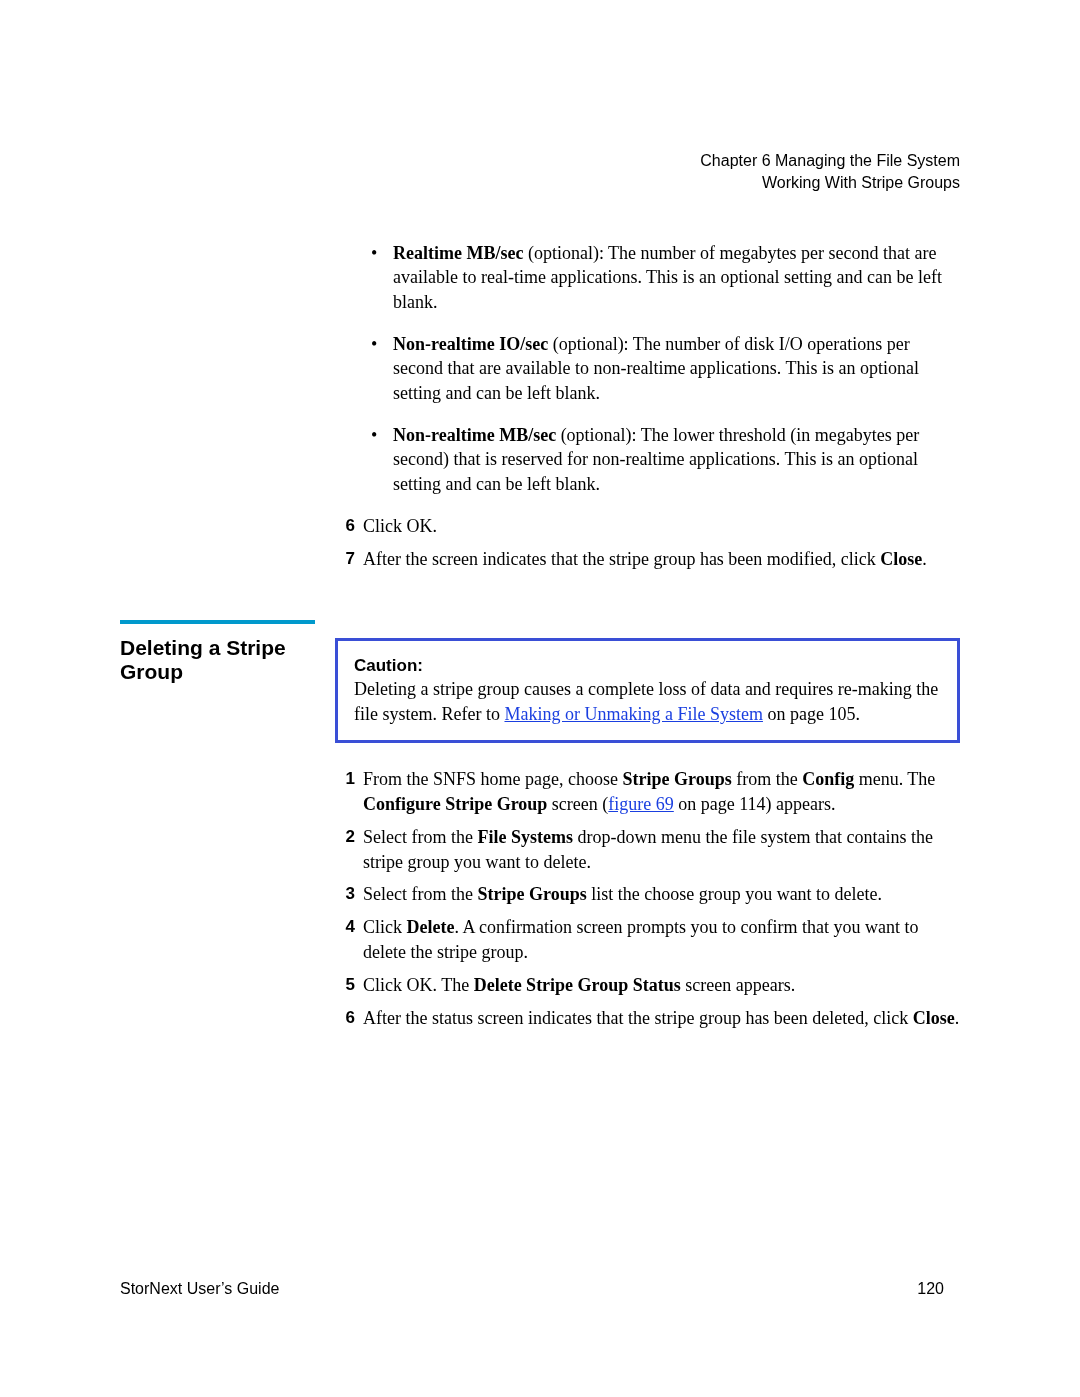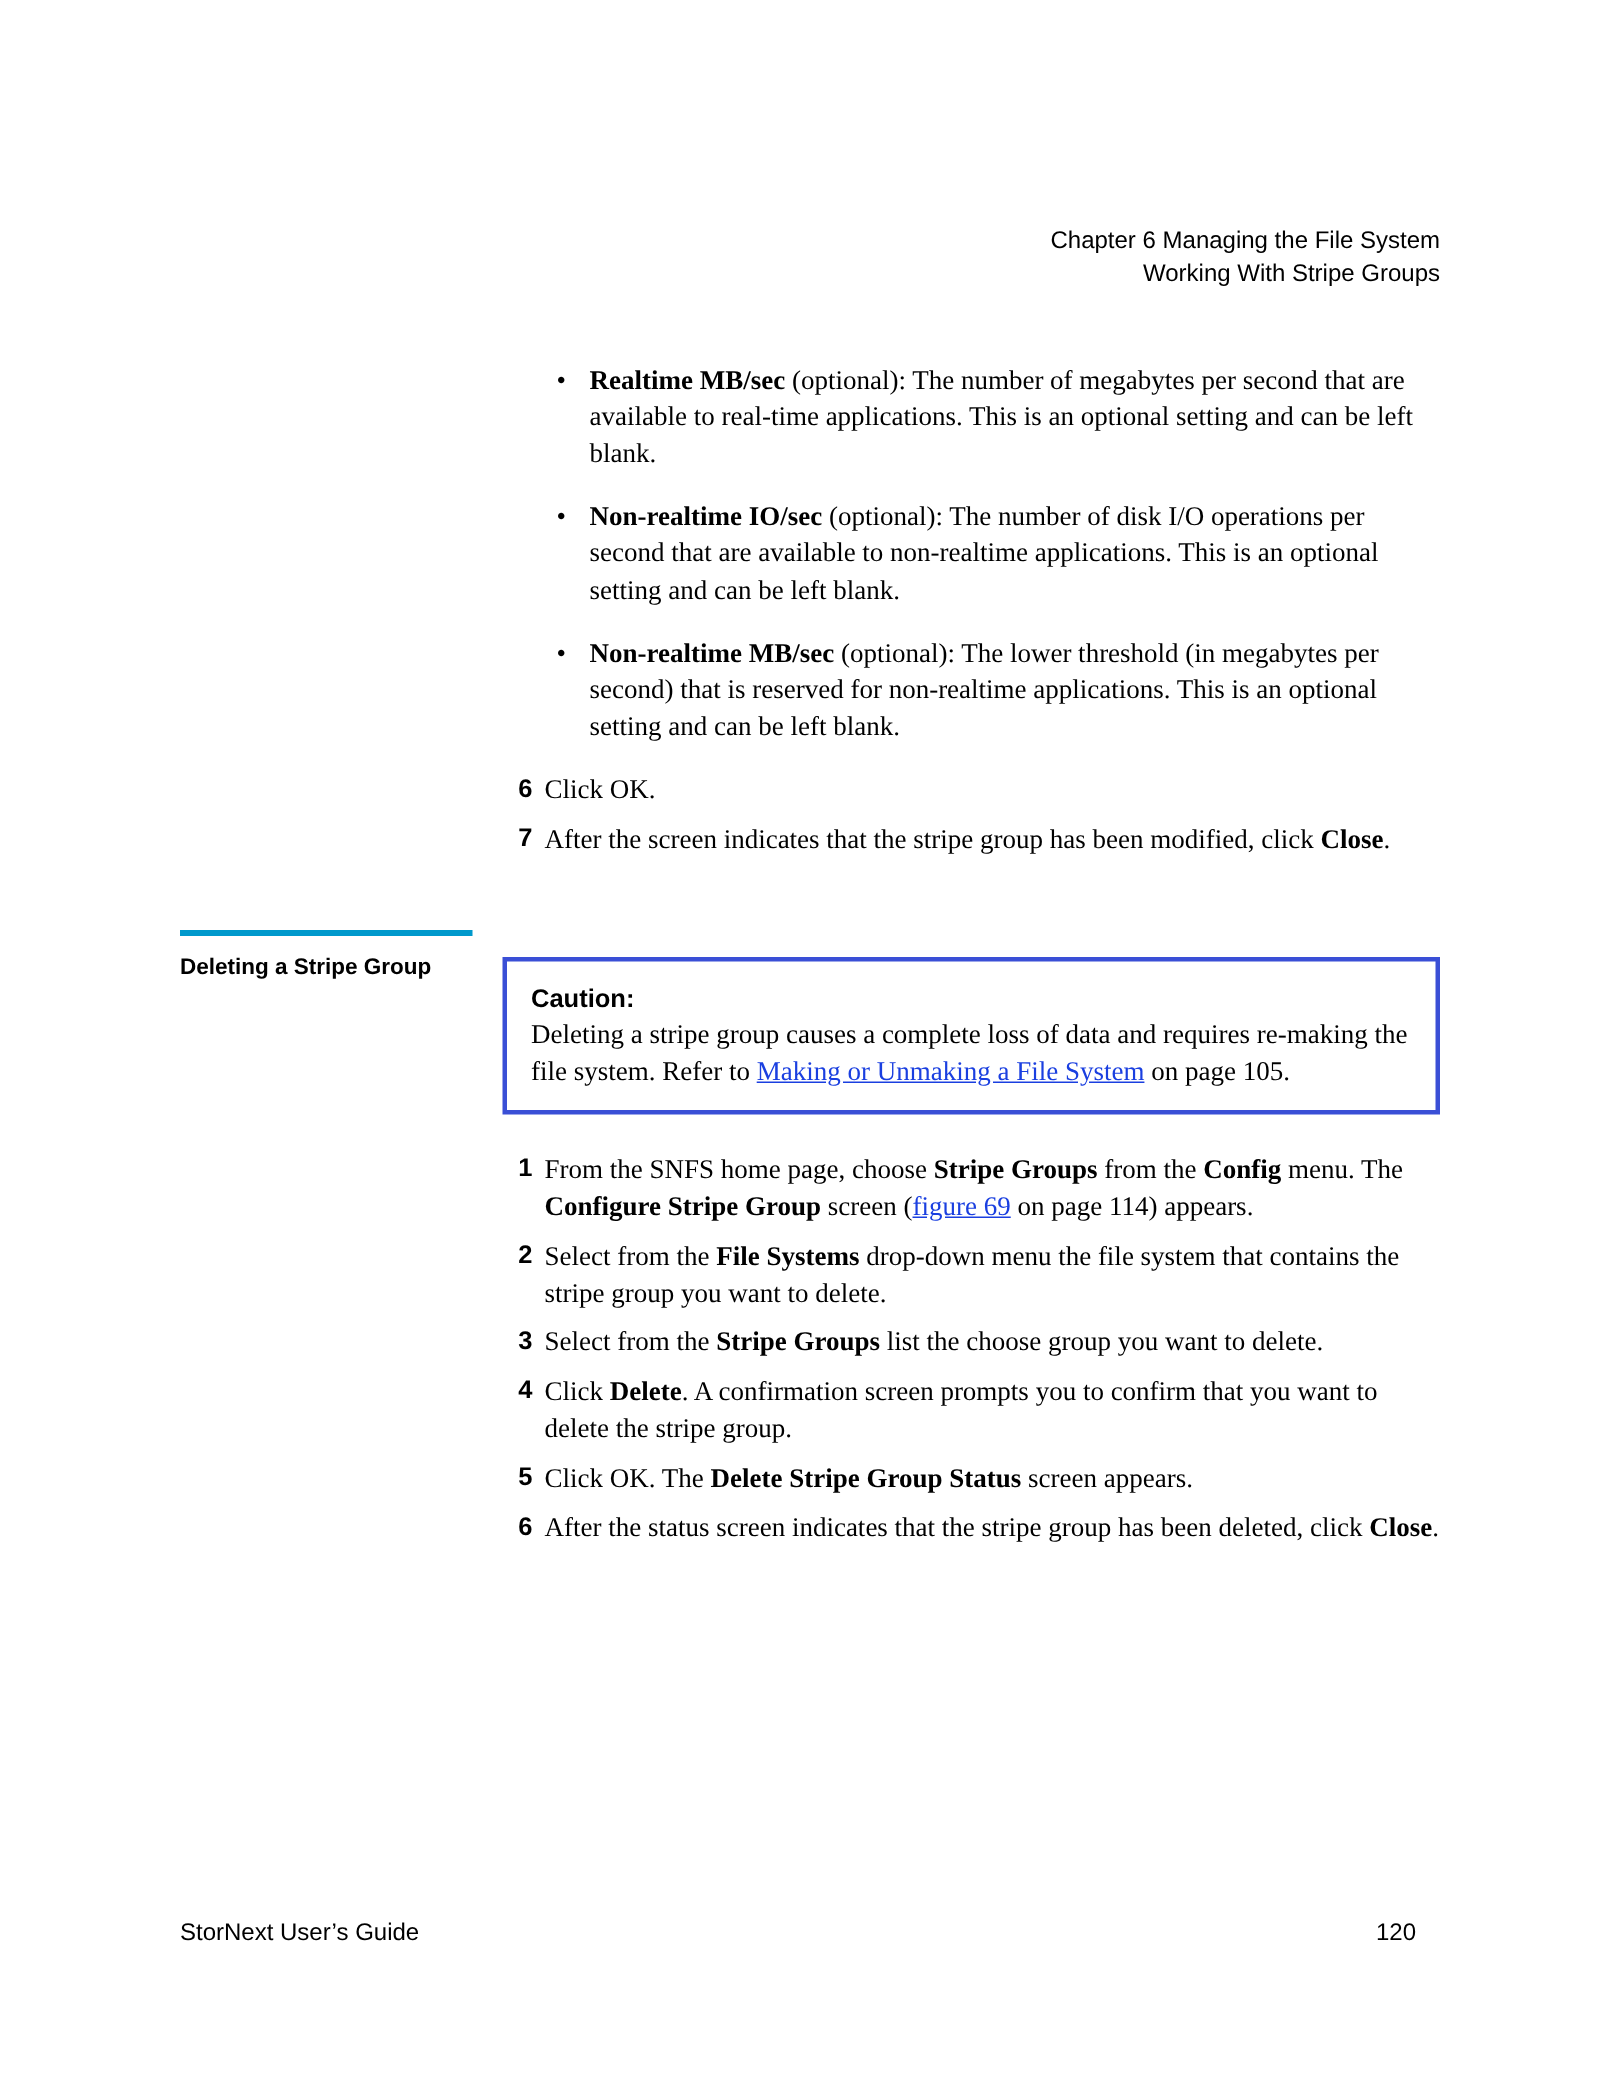--- a/index.html
+++ b/index.html
@@ -68,21 +68,21 @@
     margin-top: 48px;
   }
   .sidehead-wrap {
     width: 215px;
     flex: 0 0 215px;
   }
   .sidehead {
     border-top: 4px solid #0099cc;
     font-family: Arial, Helvetica, sans-serif;
     font-weight: bold;
-    font-size: 15px;
+    font-size: 21px;
     padding-top: 12px;
     width: 195px;
   }
   .section-body {
     flex: 1;
     font-size: 18px;
     line-height: 1.38;
   }
   .intro-para { margin-bottom: 22px; }
   .caution-box {

